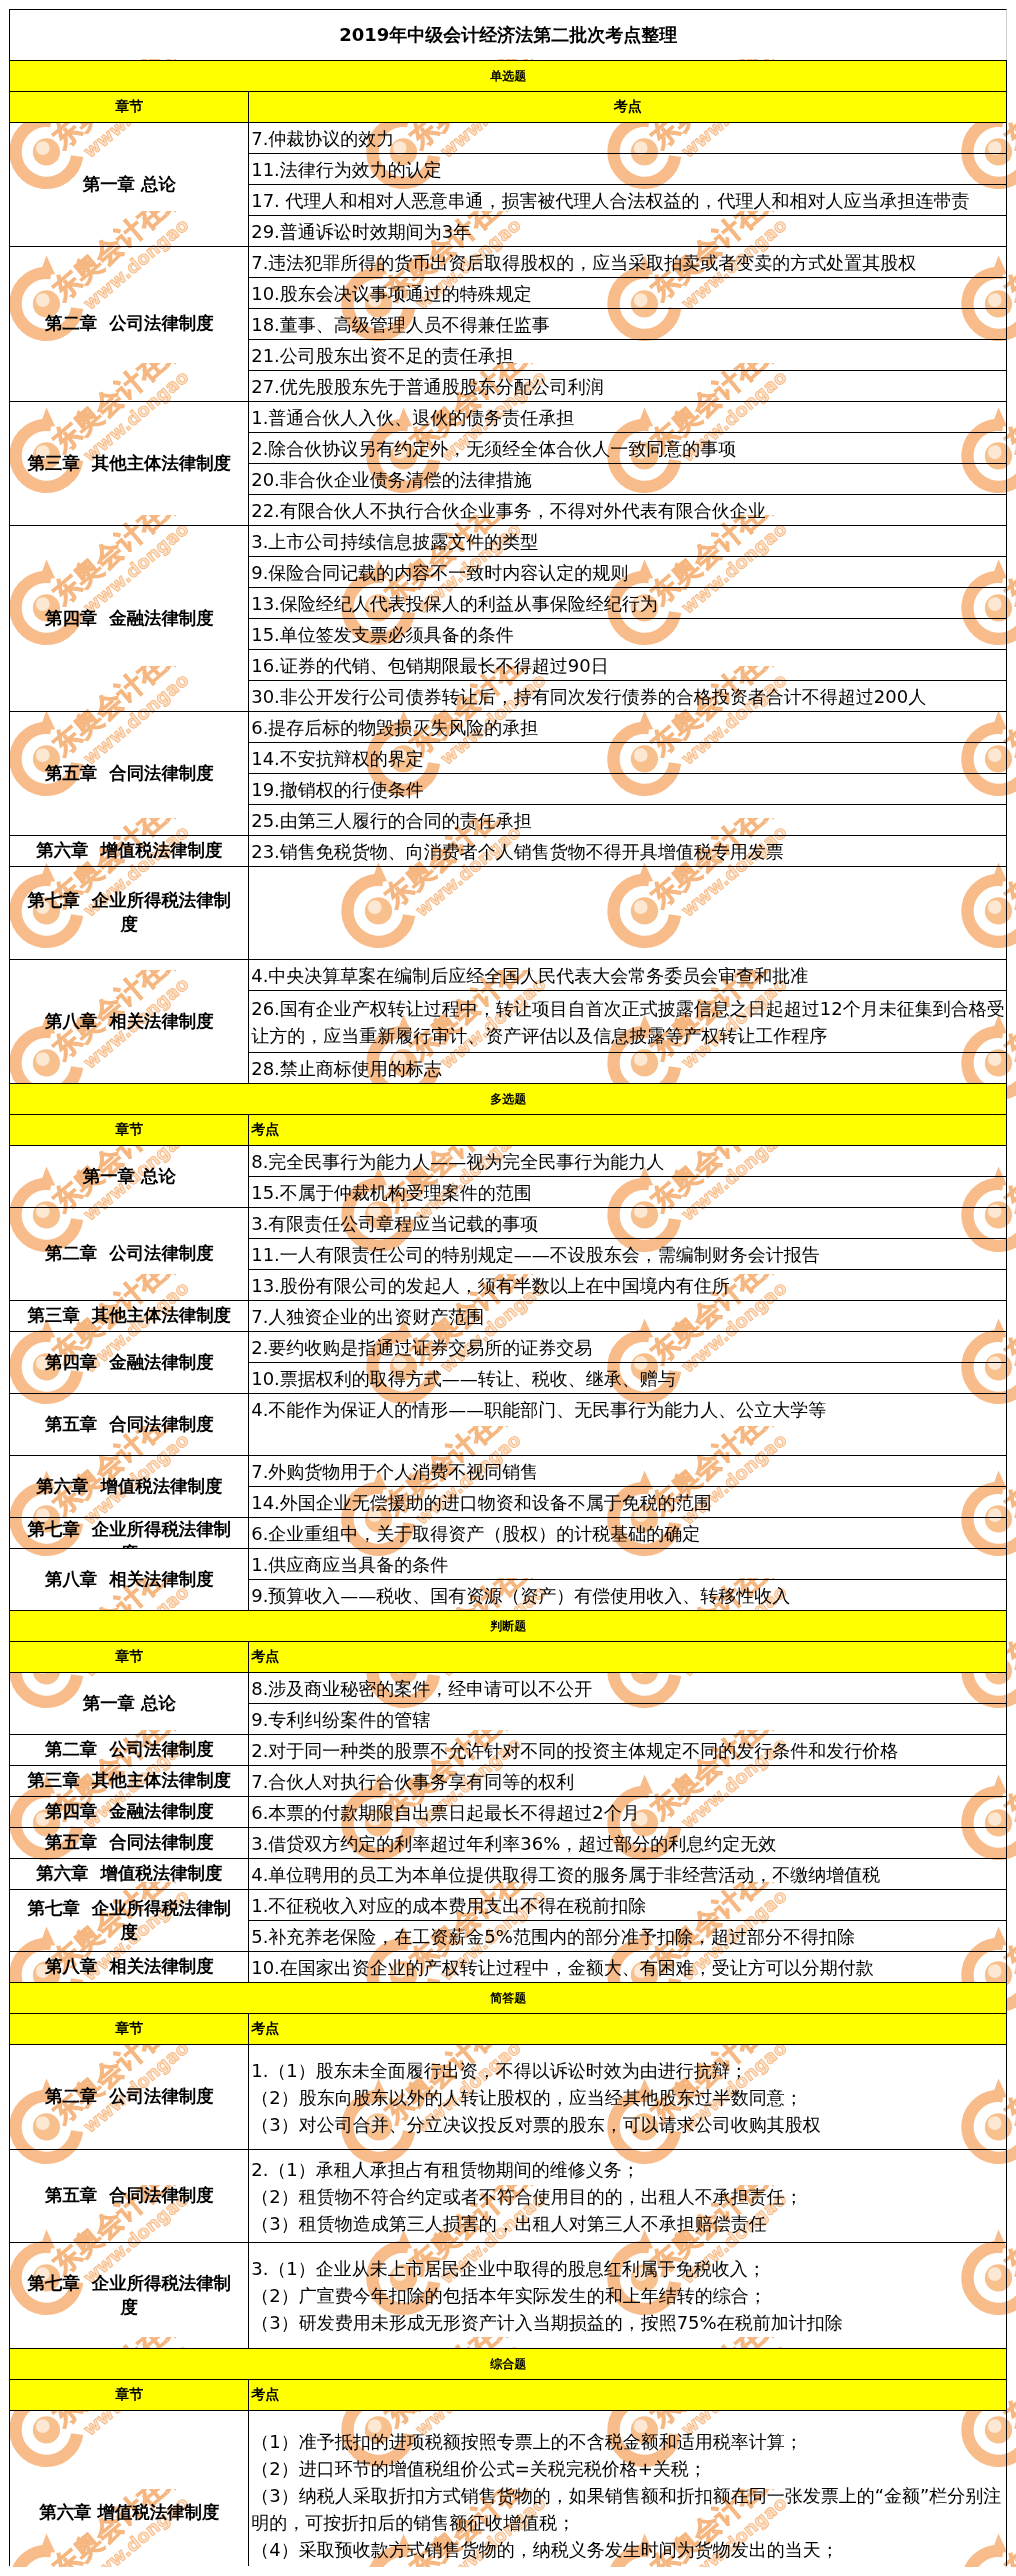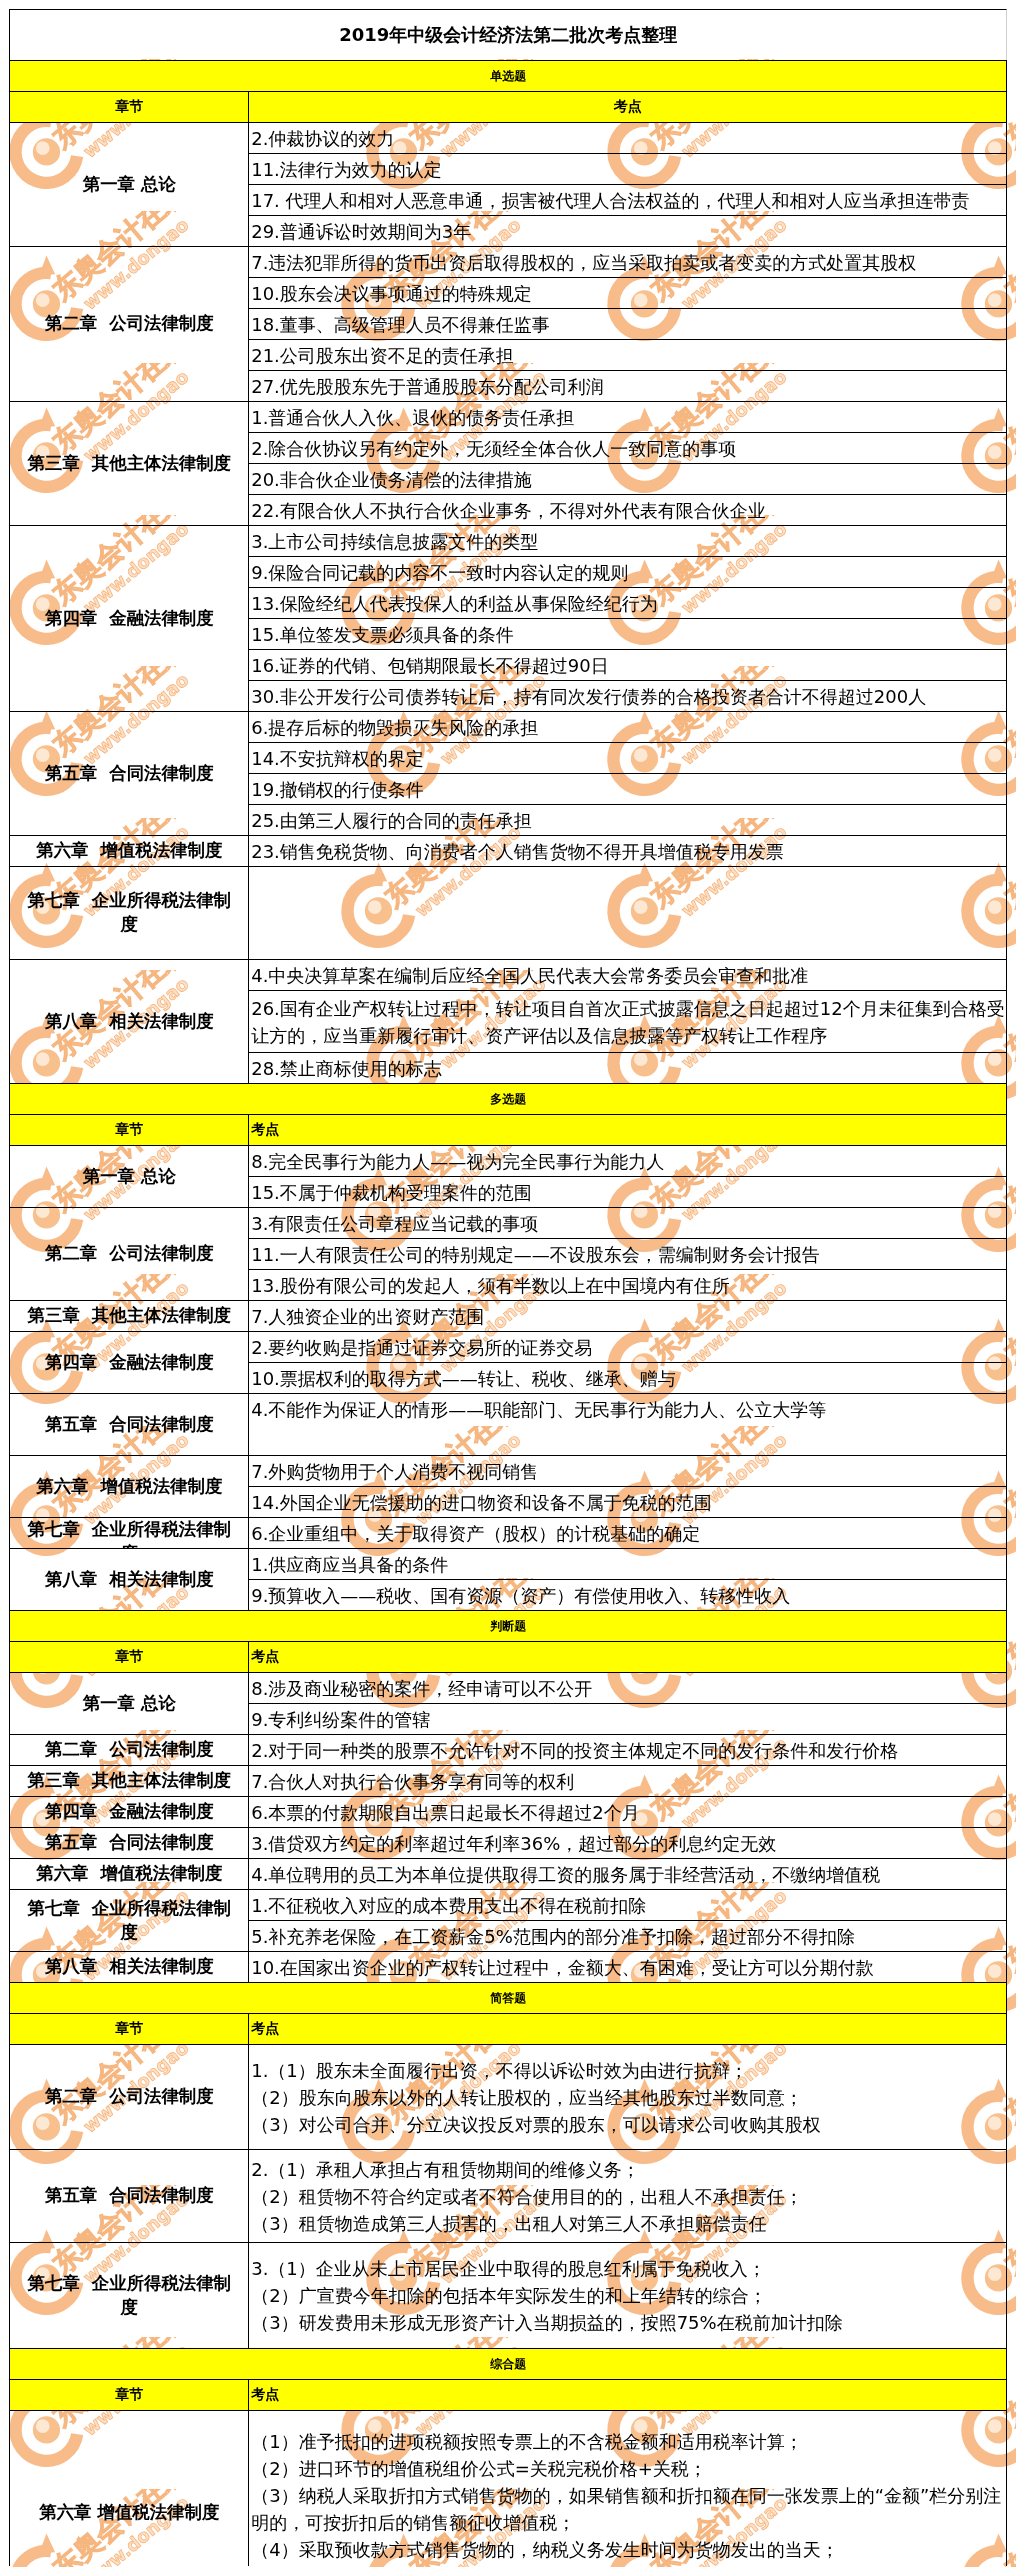--- a/index.html
+++ b/index.html
@@ -1032,21 +1032,21 @@
       <div class="pt-cell center">
         <span>考点</span>
       </div>
     </div>
     <div class="row group-row" style="height: 124px;">
       <div class="ch-cell">
         <span class="ch-label">第一章 总论</span>
       </div>
       <div class="items-col">
         <div class="item" style="height: 30px;">
-          <span class="item-text">2.仲裁协议的效力</span>
+          <span class="item-text">7.仲裁协议的效力</span>
         </div>
         <div class="item" style="height: 31px;">
           <span class="item-text">11.法律行为效力的认定</span>
         </div>
         <div class="item" style="height: 31px;">
           <span class="item-text">17. 代理人和相对人恶意串通，损害被代理人合法权益的，代理人和相对人应当承担连带责</span>
         </div>
         <div class="item" style="height: 31px;">
           <span class="item-text">29.普通诉讼时效期间为3年</span>
         </div>

